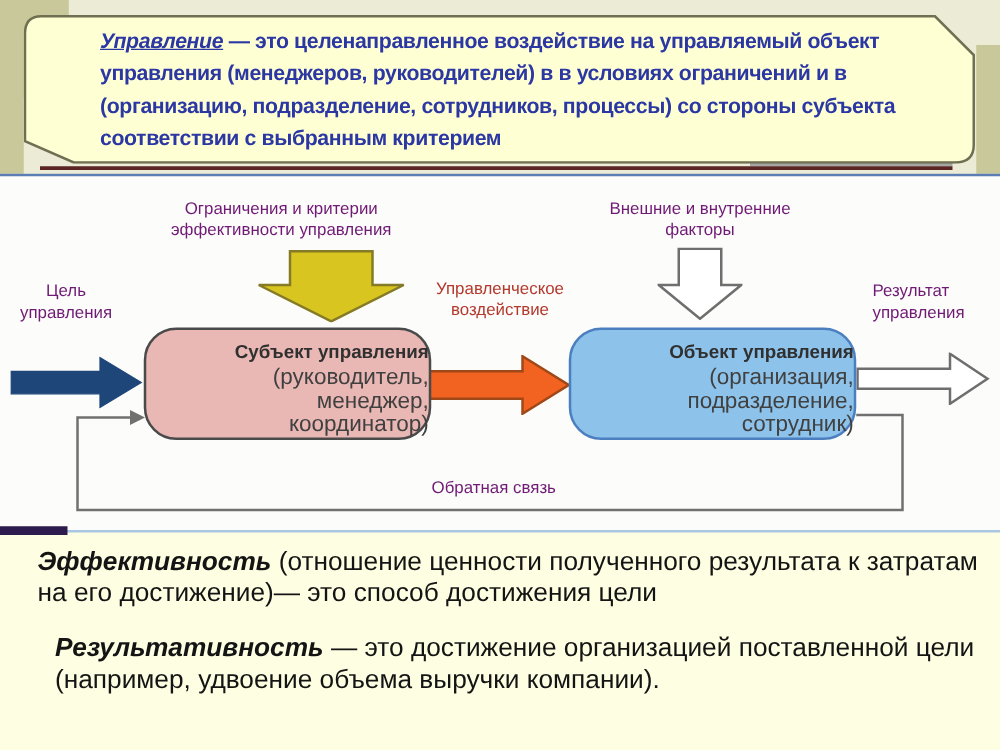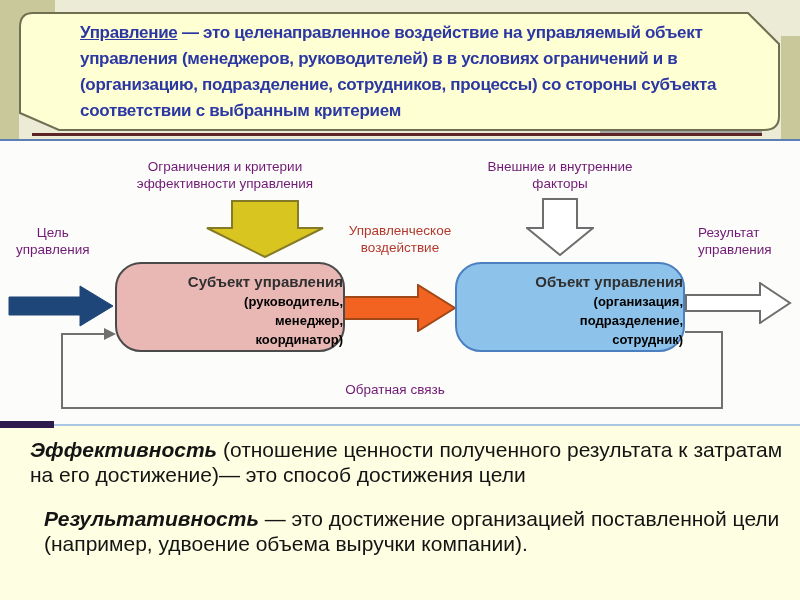--- a/index.html
+++ b/index.html
@@ -13,32 +13,32 @@
   .graybar{position:absolute;left:600px;top:125px;width:162px;height:8px;background:#A5A5A5;}
   .maroonline{position:absolute;left:32px;top:133px;width:730px;height:3px;background:#5A2524;}
   .blueline{position:absolute;left:0;top:139px;width:800px;height:2px;background:#5B7FB4;}
   .panel{position:absolute;left:0;top:141px;width:800px;height:283px;background:#FCFCFB;}
   .bluelight{position:absolute;left:0;top:424px;width:800px;height:2px;background:#A9C6E3;}
   .indigobar{position:absolute;left:0;top:421px;width:54px;height:7px;background:#2D1B4E;}
   
   .callout-svg{position:absolute;left:19px;top:12px;}
   .hdr-text{position:absolute;left:80px;top:20px;color:#2B37A3;font-size:17px;font-weight:bold;
             letter-spacing:-0.3px;line-height:26px;white-space:nowrap;}
-  .hdr-term{text-decoration:underline;}
+  .hdr-term{font-style:italic;text-decoration:underline;}
   
   .dlabel{position:absolute;color:#701a75;font-size:13.5px;line-height:17px;white-space:nowrap;}
   .center{text-align:center;}
   .red{color:#B4392D;text-align:center;}
   
   .node{position:absolute;width:230px;height:90px;border-radius:26px;text-align:right;
         padding-top:8px;box-sizing:border-box;}
   .node-subject{left:115px;top:262px;background:#E9B8B5;border:2px solid #4A4A4A;}
   .node-object{left:455px;top:262px;background:#8DC3EA;border:2px solid #4C7FC0;}
   .node .t{font-size:15px;font-weight:bold;color:#303030;line-height:20px;}
-  .node .l{font-size:13px;color:#000000;line-height:19px;font-weight:bold;}
+  .node .l{font-size:18px;color:#404040;line-height:19px;}
   .abs{position:absolute;}
   
   .fp{position:absolute;color:#141414;font-size:21px;line-height:25px;white-space:nowrap;}
   .fterm{font-weight:bold;font-style:italic;}
 </style>
 </head>
 <body>
 
 <div class="slide">
 

